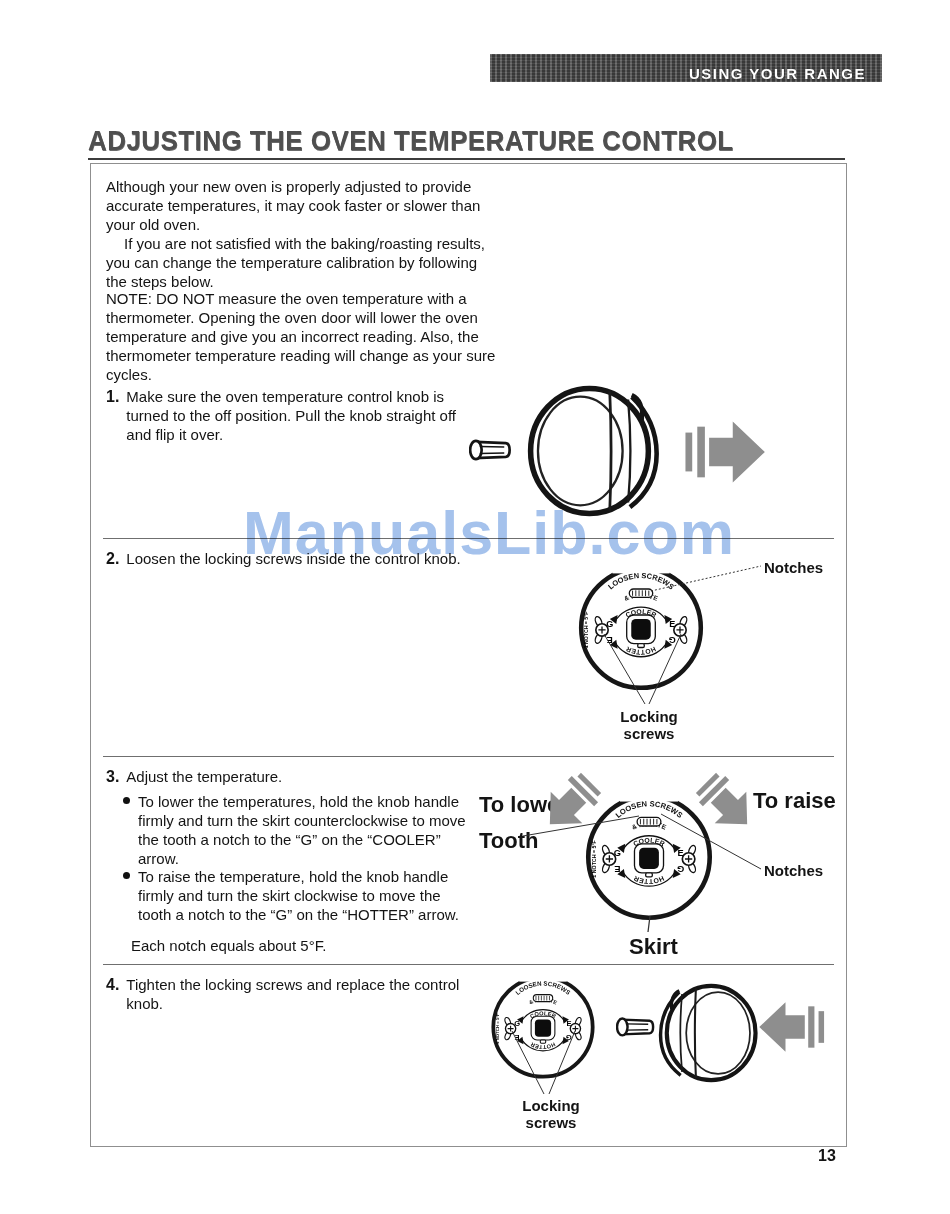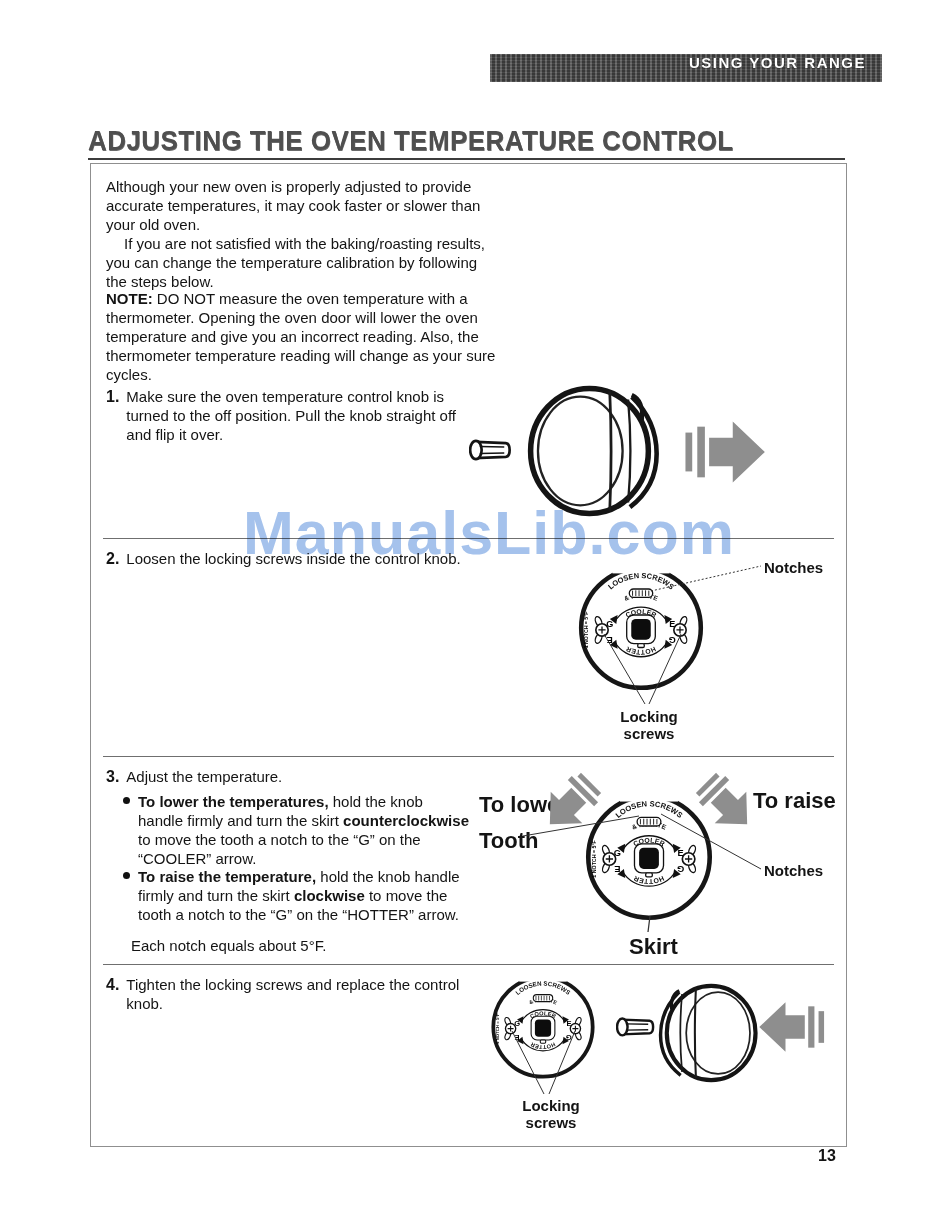--- a/index.html
+++ b/index.html
@@ -3,32 +3,32 @@
 <meta charset="utf-8">
 <style>
   html,body{margin:0;padding:0;background:#e8e8e8;}
   #page{position:relative;width:950px;height:1214px;background:#ffffff;overflow:hidden;
         font-family:"Liberation Sans","DejaVu Sans",sans-serif;color:#141414;}
   
   #banner{position:absolute;left:490px;top:54px;width:392px;height:28px;
           background:#4c4c4c;
           background-image:repeating-linear-gradient(90deg,rgba(255,255,255,.14) 0 2px,rgba(0,0,0,.18) 2px 5px),
                            repeating-linear-gradient(0deg,rgba(255,255,255,.08) 0 1px,rgba(0,0,0,.10) 1px 3px);
-          display:flex;align-items:flex-start;justify-content:flex-end;padding-right:16px;box-sizing:border-box;}
+          display:flex;align-items:flex-end;justify-content:flex-end;padding-right:16px;box-sizing:border-box;}
   #banner span{color:#fff;font-weight:bold;font-size:15px;letter-spacing:1.5px;text-shadow:0 0 1px #222;}
   
   #title{position:absolute;left:88px;top:126px;width:620px;font-size:27px;font-weight:bold;
          color:#4f4f4f;letter-spacing:.5px;transform:scaleX(.96);transform-origin:left;white-space:nowrap;
          text-shadow:.5px .5px 0 #6a6a6a;}
   #title-rule{position:absolute;left:88px;top:158px;width:757px;height:2px;background:#3c3c3c;}
   
   #box{position:absolute;left:90px;top:163px;width:755px;height:982px;border:1px solid #8f8f8f;}
   .abs{position:absolute;}
   .body-text{font-size:15px;line-height:19px;}
-  .bold{font-weight:bold;}
+  .bold{font-weight:normal;}
   .step-num{font-weight:bold;font-size:16px;}
   .step{display:flex;gap:7px;}
   .divider{position:absolute;left:12px;width:731px;height:1px;background:#6f6f6f;}
   .diag-label{font-weight:bold;font-size:15px;white-space:nowrap;}
   .diag-label.big{font-size:22px;}
   .center{text-align:center;}
   .bullet-row{display:flex;gap:8px;}
   .bullet-dot{width:7px;height:7px;border-radius:50%;background:#111;margin-top:5px;flex:0 0 auto;}
   
   .slot{position:absolute;}

